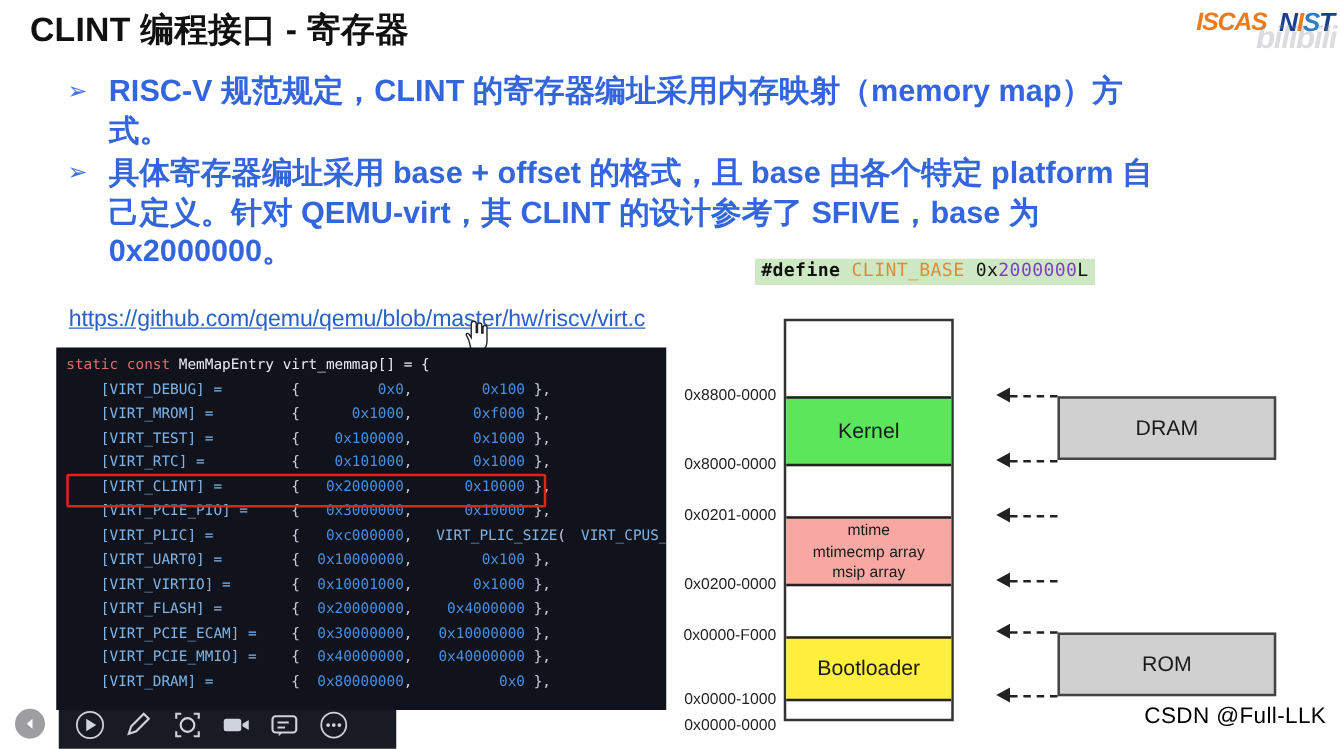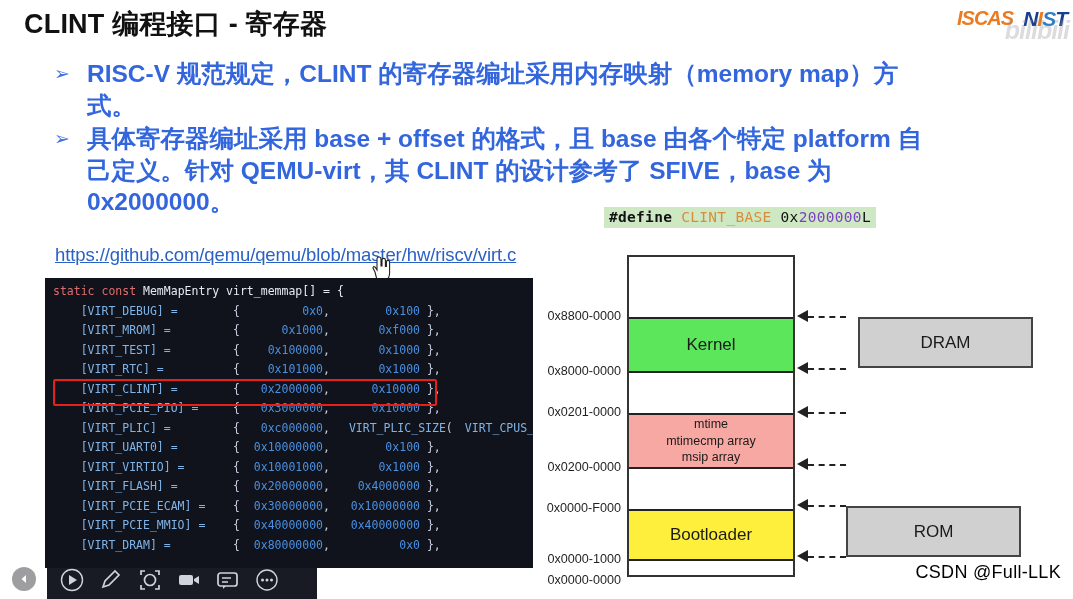--- a/index.html
+++ b/index.html
@@ -85,21 +85,21 @@
   .code .pun{color:#c8cede;}
   .code .fn{color:#7fb4e8;margin-left:12px;}
   .hl-box{
     position:absolute;left:53px;top:379px;width:380px;height:23px;
     border:2.2px solid #e8201a;border-radius:2px;pointer-events:none;
   }
 
   
   .memmap{position:absolute;left:550px;top:250px;width:523px;height:330px;}
   .mm-col{
-    position:absolute;left:77px;top:5px;width:168px;height:322px;
+    position:absolute;left:77px;top:5px;width:136px;height:322px;
     border:2px solid #333;background:#fff;box-sizing:border-box;
   }
   .band{position:absolute;left:0;width:100%;box-sizing:border-box;}
   .band.k{background:#5ce65c;border-top:2px solid #222;border-bottom:2px solid #222;}
   .band.c{background:#f7a8a2;border-top:2px solid #222;border-bottom:2px solid #222;}
   .band.b{background:#ffef3d;border-top:2px solid #222;border-bottom:2px solid #222;}
   .band-label{
     width:100%;text-align:center;color:#1a1a1a;font-size:17px;
     position:absolute;left:0;top:50%;transform:translateY(-50%);
   }
@@ -207,21 +207,21 @@
     </div>
 
     <div class="addr" style="top:66px;">0x8800-0000</div>
     <div class="addr" style="top:121px;">0x8000-0000</div>
     <div class="addr" style="top:162px;">0x0201-0000</div>
     <div class="addr" style="top:217px;">0x0200-0000</div>
     <div class="addr" style="top:258px;">0x0000-F000</div>
     <div class="addr" style="top:309px;">0x0000-1000</div>
     <div class="addr" style="top:330px;">0x0000-0000</div>
 
-    <div class="rbox" style="left:296px;top:67px;margin-left:12px;">DRAM</div>
+    <div class="rbox" style="left:296px;top:67px;">DRAM</div>
     <div class="rbox" style="left:296px;top:256px;">ROM</div>
 
     <div class="arrow" style="left:258px;top:66px;width:38px;"></div>
     <div class="ahead" style="left:247px;top:60px;"></div>
     <div class="arrow" style="left:258px;top:118px;width:38px;"></div>
     <div class="ahead" style="left:247px;top:112px;"></div>
 
     <div class="arrow" style="left:258px;top:162px;width:38px;"></div>
     <div class="ahead" style="left:247px;top:156px;"></div>
     <div class="arrow" style="left:258px;top:214px;width:38px;"></div>

